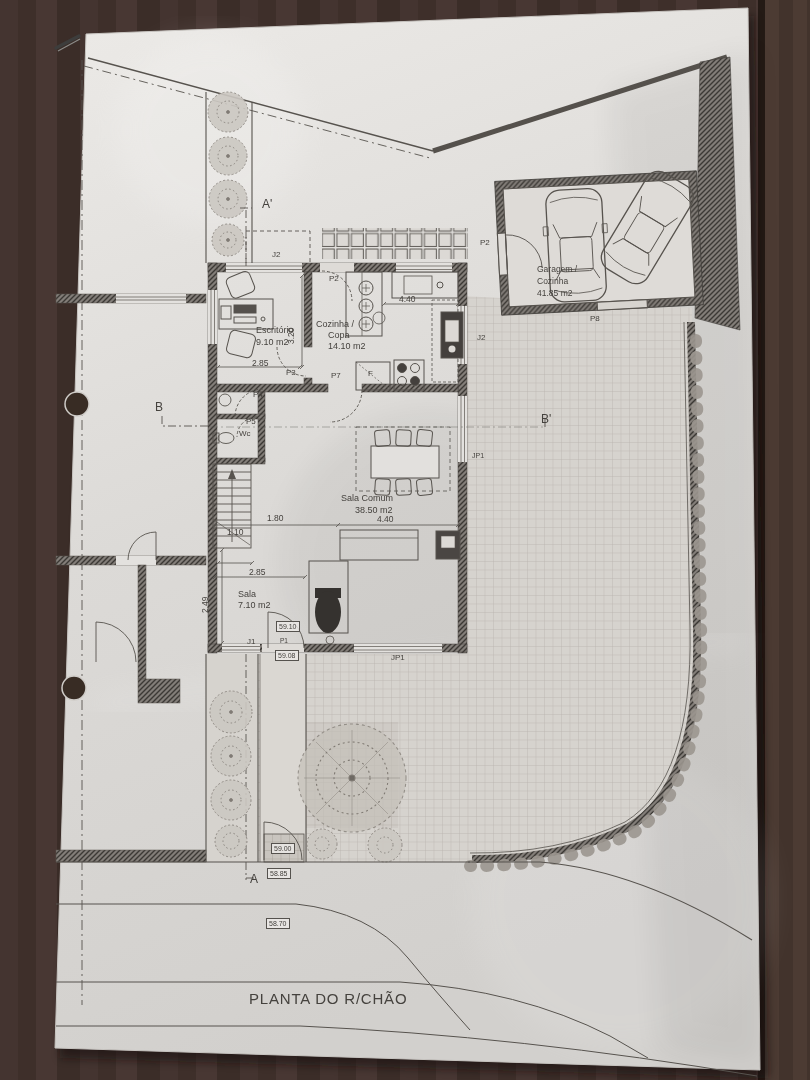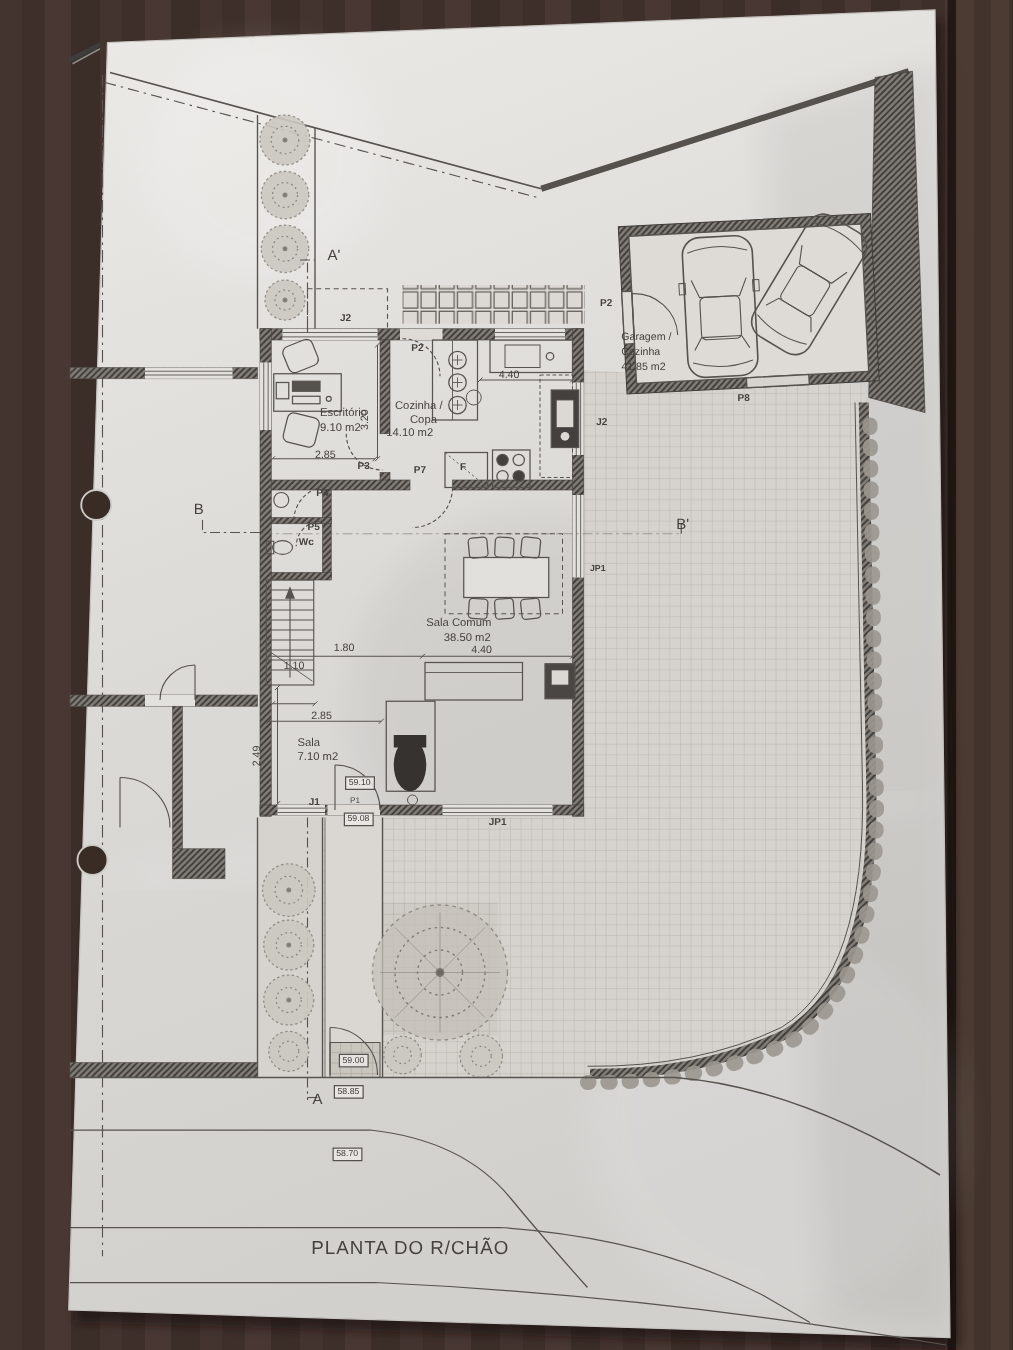--- a/index.html
+++ b/index.html
@@ -4,25 +4,25 @@
 <style>
   html,body{margin:0;padding:0;background:#2e241f;}
   .scene{position:relative;width:810px;height:1080px;overflow:hidden;
     font-family:"Liberation Sans",sans-serif;
     background:repeating-linear-gradient(90deg,#443430 0 18px,#3e2f2a 18px 36px,#483733 36px 57px,#3b2d28 57px 80px);}
   .plank-seam{position:absolute;left:758px;top:0;width:7px;height:1080px;background:#241a15;}
   .plank-right{position:absolute;left:765px;top:0;width:45px;height:1080px;
     background:repeating-linear-gradient(90deg,#4c3b33 0 14px,#42332c 14px 28px);}
   svg{position:absolute;left:0;top:0;}
   .labels span{position:absolute;color:#45423e;white-space:nowrap;}
-  .code{font-size:8px;font-weight:bold;}
+  .code{font-size:8px;}
   .code-xs{font-size:6.5px;}
   .dim{font-size:8.5px;}
   .room{font-size:9px;}
-  .room-sm{font-size:8.5px;}
+  .room-sm{font-size:8.5px;margin-left:40px;}
   .sec{font-size:12px;color:#3c3a37;}
   .lvl{font-size:7px;line-height:9px;padding:0 2px;border:1px solid #55524e;
     background:rgba(235,233,230,.85);color:#3f3d3a;}
   .rot90{transform:rotate(-90deg);transform-origin:0 100%;}
   .title{font-size:15px;letter-spacing:.8px;color:#413f3c;}
 </style>
 </head>
 <body>
 
 <div class="scene">
@@ -391,21 +391,21 @@
     <span class="code" style="left:239px;top:429px">Wc</span>
     <span class="code" style="left:472px;top:452px;font-size:7px">JP1</span>
     <span class="code" style="left:391px;top:653px">JP1</span>
     <span class="code" style="left:247px;top:637px">J1</span>
     <span class="code-xs" style="left:280px;top:637px">P1</span>
 
     <span class="room" style="left:256px;top:325px">Escritório</span>
     <span class="room" style="left:256px;top:337px">9.10 m2</span>
     <span class="room" style="left:316px;top:319px">Cozinha /</span>
     <span class="room" style="left:328px;top:330px">Copa</span>
-    <span class="room" style="left:309px;top:341px">14.10 m2</span>
+    <span class="room" style="left:328px;top:341px">14.10 m2</span>
     <span class="room" style="left:341px;top:493px">Sala Comum</span>
     <span class="room" style="left:355px;top:505px">38.50 m2</span>
     <span class="room" style="left:238px;top:589px">Sala</span>
     <span class="room" style="left:238px;top:600px">7.10 m2</span>
     <span class="room-sm" style="left:497px;top:264px">Garagem /</span>
     <span class="room-sm" style="left:497px;top:276px">Cozinha</span>
     <span class="room-sm" style="left:497px;top:288px">41.85 m2</span>
 
     <span class="dim" style="left:252px;top:358px">2.85</span>
     <span class="dim rot90" style="left:296px;top:334px">3.20</span>

